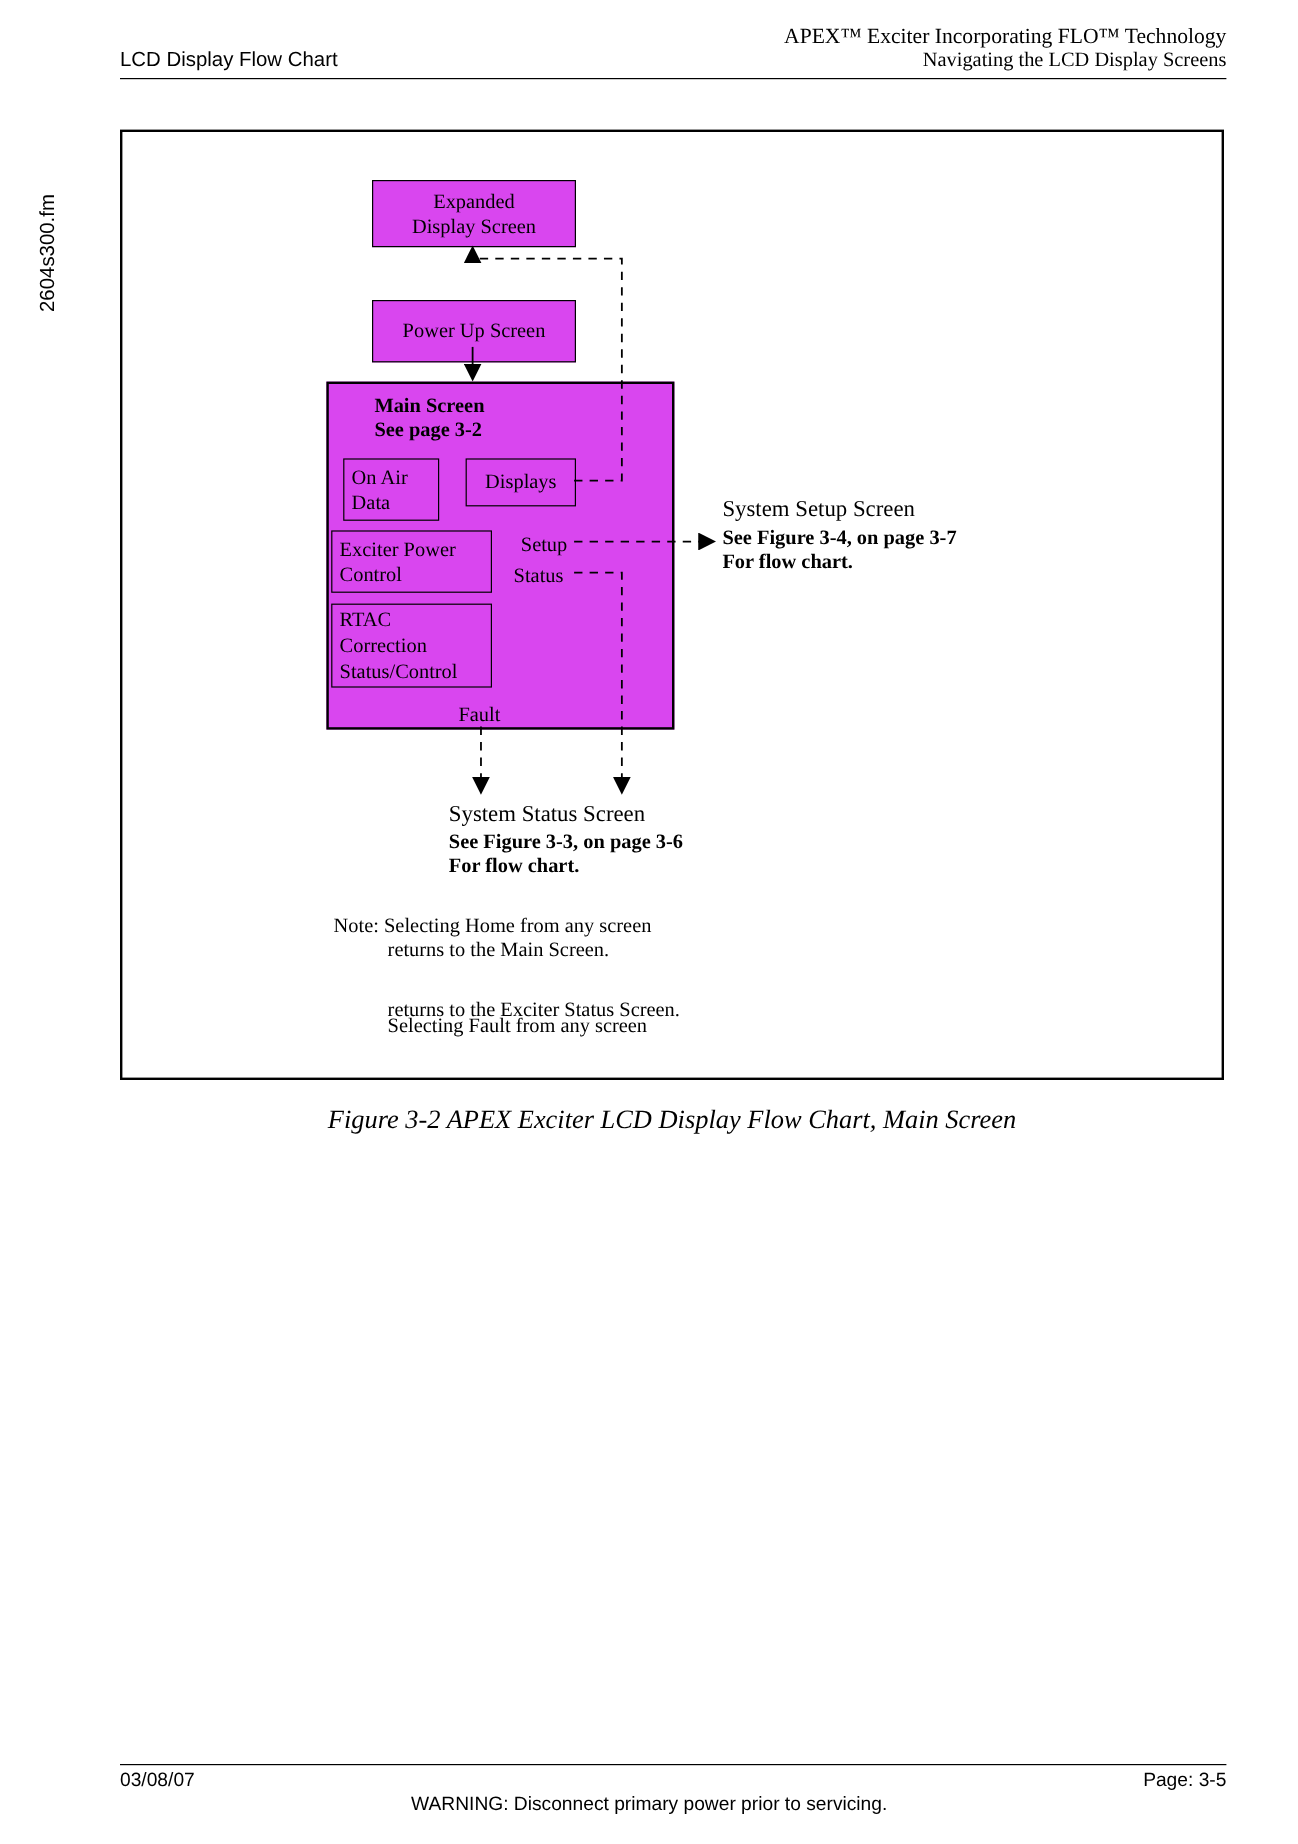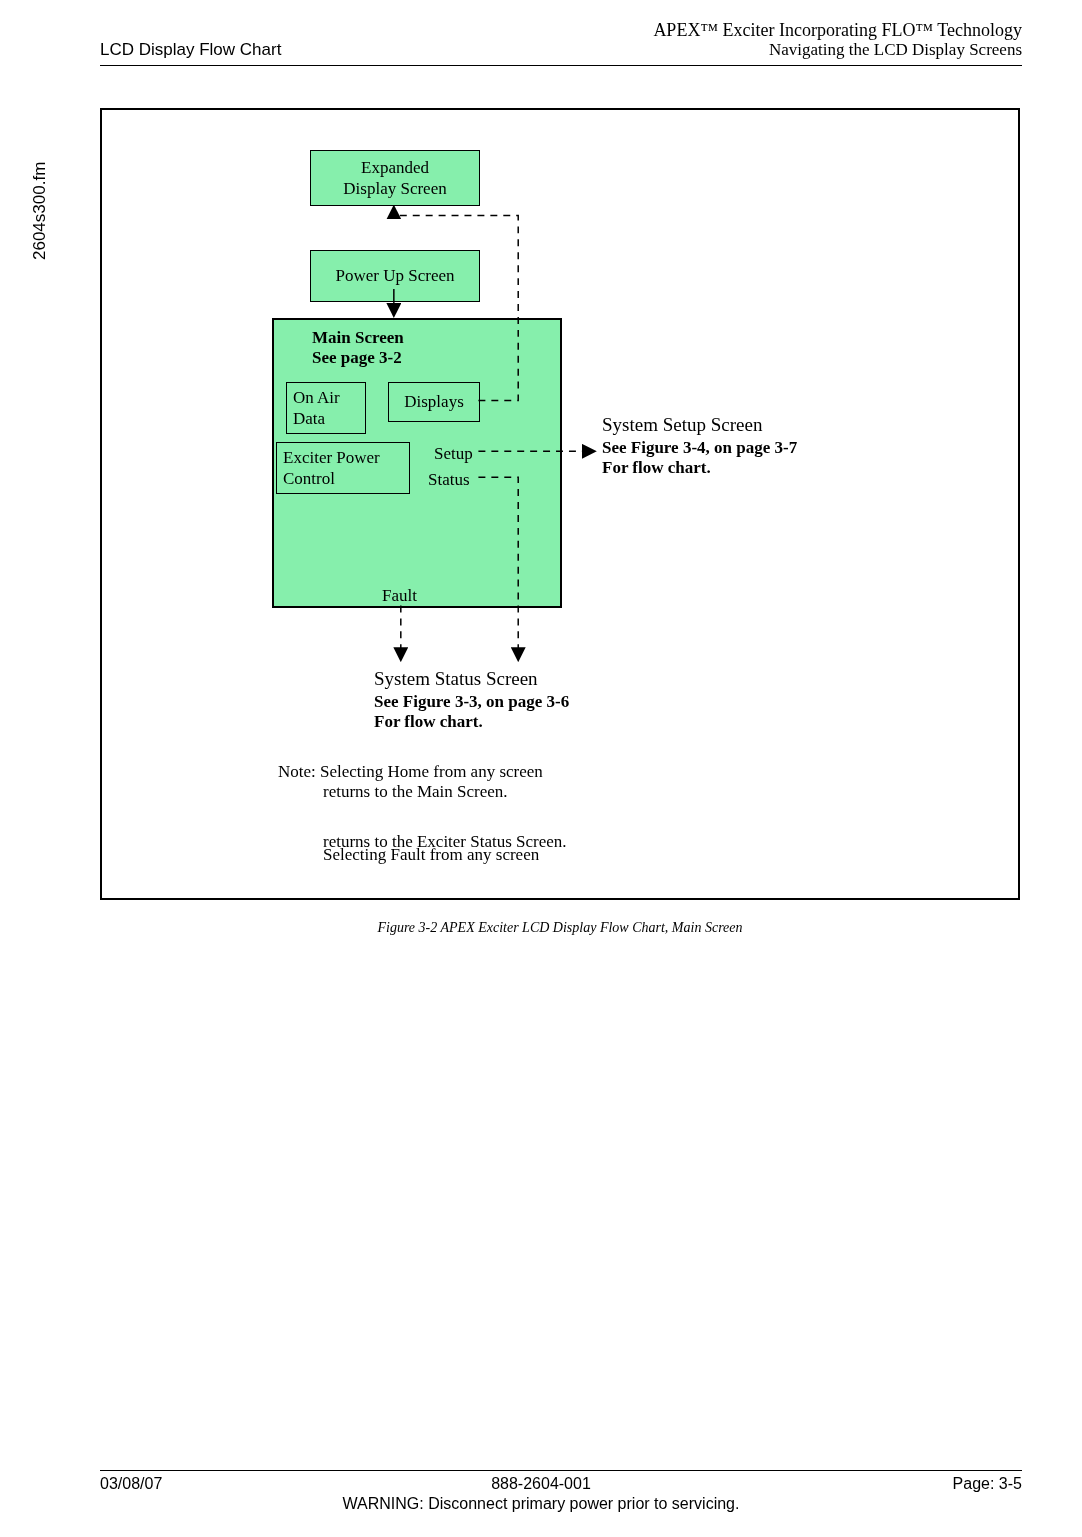--- a/index.html
+++ b/index.html
@@ -12,21 +12,21 @@
   .hdr-right-bot { position: absolute; right: 60px; top: 40px; font-size: 17px; text-align: right; margin-left: 24px; }
   .hdr-rule { position: absolute; left: 100px; right: 60px; top: 65px; border-top: 1px solid #000; }
 
   
   .side-fn { position: absolute; left: 30px; top: 260px; font-family: Arial, Helvetica, sans-serif; font-size: 17px; transform: rotate(-90deg); transform-origin: left top; }
 
   
   .frame { position: absolute; left: 100px; top: 108px; width: 920px; height: 792px; border: 2.5px solid #000; }
 
   
-  .box { position: absolute; border: 1.5px solid #000; background: #86efac; font-size: 17px; line-height: 1.25; display: flex; align-items: center; justify-content: center; text-align: center; padding: 4px; }
+  .box { position: absolute; border: 1.5px solid #000; background: #d946ef; font-size: 17px; line-height: 1.25; display: flex; align-items: center; justify-content: center; text-align: center; padding: 4px; }
   .box.left { justify-content: flex-start; text-align: left; padding-left: 6px; }
 
   .expanded   { left: 208px; top: 40px;  width: 170px; height: 56px; }
   .powerup    { left: 208px; top: 140px; width: 170px; height: 52px; }
   .mainscreen { left: 170px; top: 208px; width: 290px; height: 290px; border-width: 2px; }
   .onair      { left: 184px; top: 272px; width: 80px;  height: 52px; }
   .displays   { left: 286px; top: 272px; width: 92px;  height: 40px; }
   .exciterpc  { left: 174px; top: 332px; width: 134px; height: 52px; }
   .rtac       { left: 174px; top: 393px; width: 134px; height: 70px; }
 
@@ -45,21 +45,21 @@
   .sys-setup-title  { left: 500px; top: 304px; font-size: 19px; }
   .sys-setup-sub1   { left: 500px; top: 328px; font-weight: bold; }
   .sys-setup-sub2   { left: 500px; top: 348px; font-weight: bold; }
 
   .note1 { left: 176px; top: 652px; }
   .note1b{ left: 221px; top: 672px; }
   .note2 { left: 221px; top: 698px; margin-top: 37px; }
   .note2b{ left: 221px; top: 722px; }
 
   
-  .figcap { position: absolute; left: 100px; top: 920px; width: 920px; text-align: center; font-style: italic; font-size: 14px; }
+  .figcap { position: absolute; left: 100px; top: 920px; width: 920px; text-align: center; font-style: italic; font-size: 22px; }
 
   
   .ftr-rule { position: absolute; left: 100px; right: 60px; bottom: 66px; border-top: 1px solid #000; }
   .ftr-left { position: absolute; left: 100px; bottom: 44px; font-family: Liberation Sans, sans-serif; font-size: 16px; }
   .ftr-mid  { position: absolute; left: 0; right: 0; bottom: 44px; text-align: center; font-family: Arial, Helvetica, sans-serif; font-size: 16px; }
   .ftr-right{ position: absolute; right: 60px; bottom: 44px; font-family: Arial, Helvetica, sans-serif; font-size: 16px; margin-top: 40px; }
   .ftr-warn { position: absolute; left: 0; right: 0; bottom: 24px; text-align: center; font-family: Arial, Helvetica, sans-serif; font-size: 16px; margin-top: 44px; }
 
   
   svg.arrows { position: absolute; left: 0; top: 0; width: 100%; height: 100%; pointer-events: none; }
@@ -105,20 +105,27 @@
       <span>Displays</span>
     </div>
 
     <div class="box left exciterpc">
       <div>
         <div>Exciter Power</div>
         <div>Control</div>
       </div>
     </div>
 
+    <div class="box left rtac">
+      <div>
+        <div>RTAC</div>
+        <div>Correction</div>
+        <div>Status/Control</div>
+      </div>
+    </div>
 
     <div class="lbl setup">Setup</div>
     <div class="lbl status">Status</div>
     <div class="lbl fault">Fault</div>
 
     <div class="lbl sys-status-title">System Status Screen</div>
     <div class="lbl sys-status-sub1">See Figure 3-3, on page 3-6</div>
     <div class="lbl sys-status-sub2">For flow chart.</div>
 
     <div class="lbl sys-setup-title">System Setup Screen</div>
@@ -147,17 +154,16 @@
 
       <line x1="300" y1="498" x2="300" y2="552" stroke="#000" stroke-width="1.5" stroke-dasharray="7 6" marker-end="url(#ah)"></line>
     </svg>
 
   </div>
 
   <div class="figcap">Figure 3-2  APEX Exciter LCD Display Flow Chart, Main Screen</div>
 
   <div class="ftr-rule"></div>
   <div class="ftr-left">03/08/07</div>
-  <div class="ftr-mid">888-2604-001</div>
   <div class="ftr-right">Page: 3-5</div>
   <div class="ftr-warn">WARNING: Disconnect primary power prior to servicing.</div>
 
 </div>
 
 </body></html>

